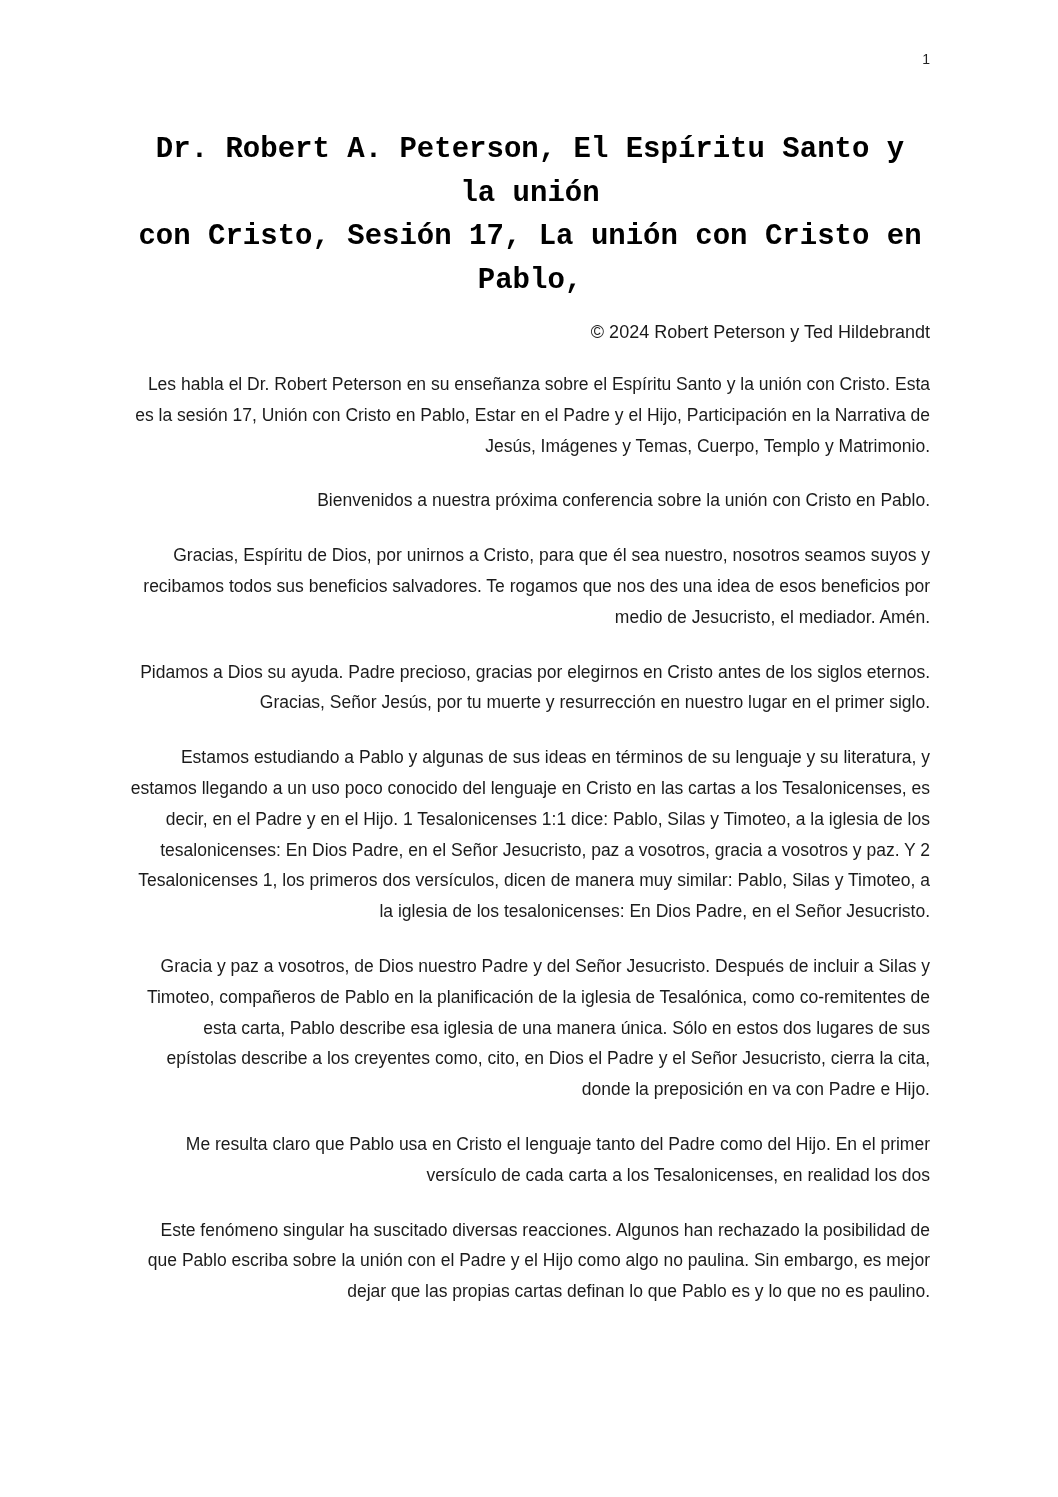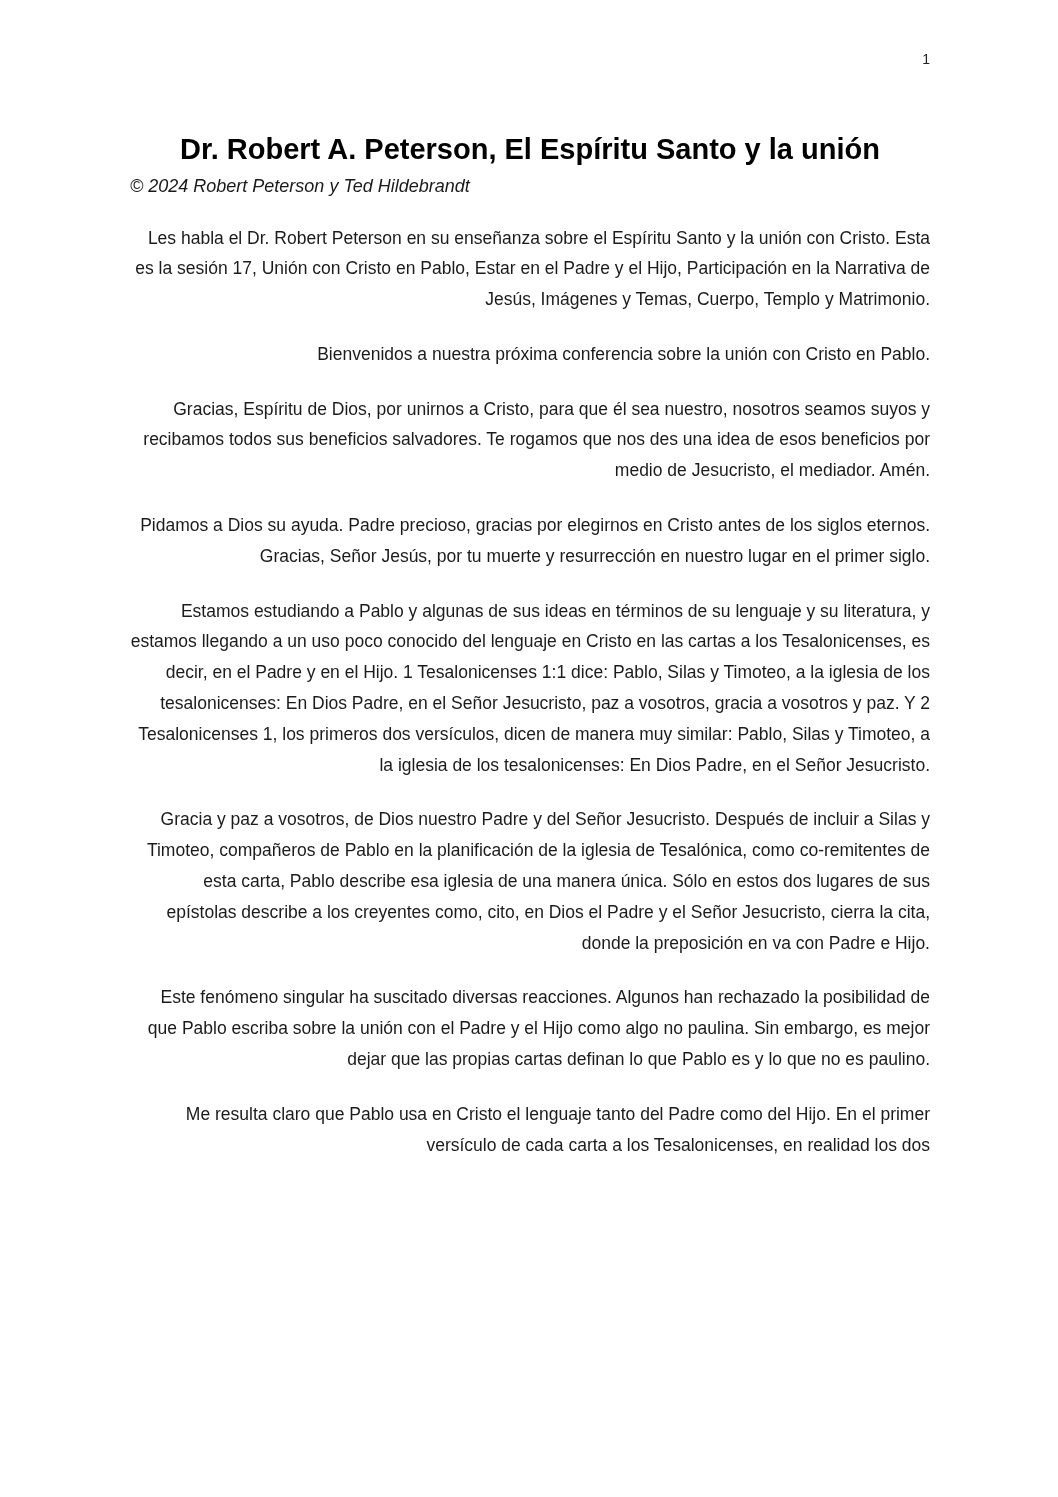--- a/index.html
+++ b/index.html
@@ -28,27 +28,27 @@
   .doc-title {
     margin: 62px 0 0 0;
     text-align: center;
     font-size: 29px;
     font-weight: 700;
     color: #000000;
     line-height: 1.5;
   }
   .doc-title .title-line {
     display: block;
+    font-family: Liberation Mono, monospace;
   }
   .copyright {
-    margin-top: 4px;
-    text-align: left;
+    margin-top: 20px;
+    text-align: right;
     font-size: 18px;
     color: #1a1a1a;
-    font-style: italic;
   }
   .body-text {
     margin-top: 26px;
   }
   .body-text p {
     font-size: 17.5px;
     line-height: 1.76;
     margin: 0 0 24px 0;
     color: #1b1b1b;
     text-align: right;
@@ -56,28 +56,29 @@
 </style>
 </head>
 <body>
 
 <div class="page">
 
   <div class="page-number">1</div>
 
   <h1 class="doc-title">
     <span class="title-line">Dr. Robert A. Peterson, El Espíritu Santo y la unión</span>
+    <span class="title-line">con Cristo, Sesión 17, La unión con Cristo en Pablo,</span>
   </h1>
 
   <div class="copyright">© 2024 Robert Peterson y Ted Hildebrandt</div>
 
   <div class="body-text">
     <p>Les habla el Dr. Robert Peterson en su enseñanza sobre el Espíritu Santo y la unión con Cristo. Esta es la sesión 17, Unión con Cristo en Pablo, Estar en el Padre y el Hijo, Participación en la Narrativa de Jesús, Imágenes y Temas, Cuerpo, Templo y Matrimonio.</p>
     <p>Bienvenidos a nuestra próxima conferencia sobre la unión con Cristo en Pablo.</p>
     <p>Gracias, Espíritu de Dios, por unirnos a Cristo, para que él sea nuestro, nosotros seamos suyos y recibamos todos sus beneficios salvadores. Te rogamos que nos des una idea de esos beneficios por medio de Jesucristo, el mediador. Amén.</p>
     <p>Pidamos a Dios su ayuda. Padre precioso, gracias por elegirnos en Cristo antes de los siglos eternos. Gracias, Señor Jesús, por tu muerte y resurrección en nuestro lugar en el primer siglo.</p>
     <p>Estamos estudiando a Pablo y algunas de sus ideas en términos de su lenguaje y su literatura, y estamos llegando a un uso poco conocido del lenguaje en Cristo en las cartas a los Tesalonicenses, es decir, en el Padre y en el Hijo. 1 Tesalonicenses 1:1 dice: Pablo, Silas y Timoteo, a la iglesia de los tesalonicenses: En Dios Padre, en el Señor Jesucristo, paz a vosotros, gracia a vosotros y paz. Y 2 Tesalonicenses 1, los primeros dos versículos, dicen de manera muy similar: Pablo, Silas y Timoteo, a la iglesia de los tesalonicenses: En Dios Padre, en el Señor Jesucristo.</p>
     <p>Gracia y paz a vosotros, de Dios nuestro Padre y del Señor Jesucristo. Después de incluir a Silas y Timoteo, compañeros de Pablo en la planificación de la iglesia de Tesalónica, como co-remitentes de esta carta, Pablo describe esa iglesia de una manera única. Sólo en estos dos lugares de sus epístolas describe a los creyentes como, cito, en Dios el Padre y el Señor Jesucristo, cierra la cita, donde la preposición en va con Padre e Hijo.</p>
+    <p>Me resulta claro que Pablo usa en Cristo el lenguaje tanto del Padre como del Hijo. En el primer versículo de cada carta a los Tesalonicenses, en realidad los dos</p>
     <p>Este fenómeno singular ha suscitado diversas reacciones. Algunos han rechazado la posibilidad de que Pablo escriba sobre la unión con el Padre y el Hijo como algo no paulina. Sin embargo, es mejor dejar que las propias cartas definan lo que Pablo es y lo que no es paulino.</p>
-    <p>Me resulta claro que Pablo usa en Cristo el lenguaje tanto del Padre como del Hijo. En el primer versículo de cada carta a los Tesalonicenses, en realidad los dos</p>
   </div>
 
 </div>
 
 </body></html>

